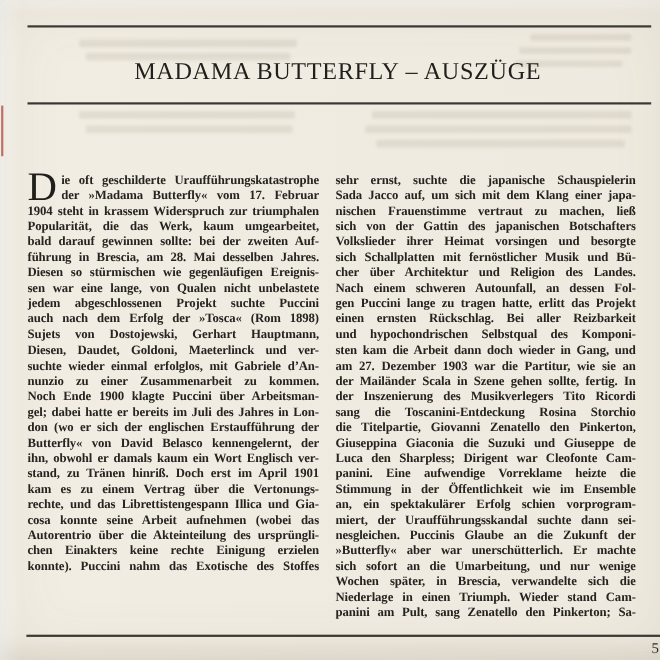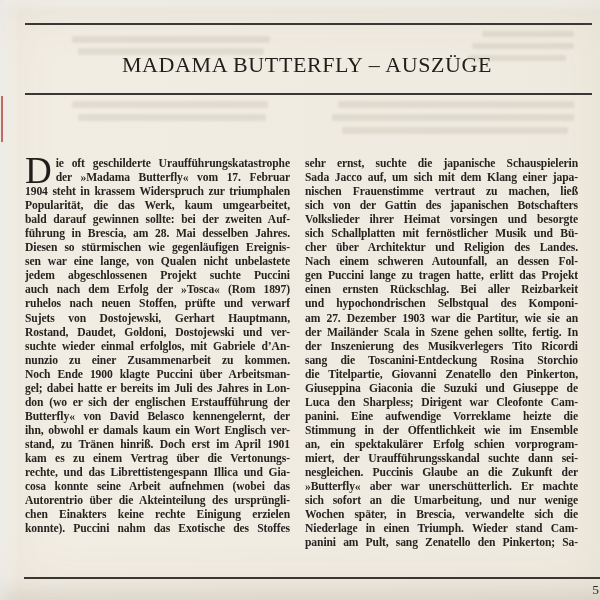--- a/index.html
+++ b/index.html
@@ -89,24 +89,23 @@
       <span class="dropcap">D</span>
     <div class="ln">ie oft geschilderte Uraufführungskatastrophe</div>
         <div class="ln">der »Madama Butterfly« vom 17. Februar</div>
         <div class="ln">1904 steht in krassem Widerspruch zur triumphalen</div>
         <div class="ln">Popularität, die das Werk, kaum umgearbeitet,</div>
         <div class="ln">bald darauf gewinnen sollte: bei der zweiten Auf-</div>
         <div class="ln">führung in Brescia, am 28. Mai desselben Jahres.</div>
         <div class="ln">Diesen so stürmischen wie gegenläufigen Ereignis-</div>
         <div class="ln">sen war eine lange, von Qualen nicht unbelastete</div>
         <div class="ln">jedem abgeschlossenen Projekt suchte Puccini</div>
-        <div class="ln">auch nach dem Erfolg der »Tosca« (Rom 1897)</div>
-        <div class="ln">ruhelos nach neuen Stoffen, prüfte und verwarf</div>
+        <div class="ln">auch nach dem Erfolg der »Tosca« (Rom 1898)</div>
         <div class="ln">Sujets von Dostojewski, Gerhart Hauptmann,</div>
-        <div class="ln">Rostand, Daudet, Goldoni, Dostojewski und ver-</div>
+        <div class="ln">Diesen, Daudet, Goldoni, Maeterlinck und ver-</div>
         <div class="ln">suchte wieder einmal erfolglos, mit Gabriele d’An-</div>
         <div class="ln">nunzio zu einer Zusammenarbeit zu kommen.</div>
         <div class="ln">Noch Ende 1900 klagte Puccini über Arbeitsman-</div>
         <div class="ln">gel; dabei hatte er bereits im Juli des Jahres in Lon-</div>
         <div class="ln">don (wo er sich der englischen Erstaufführung der</div>
         <div class="ln">Butterfly« von David Belasco kennengelernt, der</div>
         <div class="ln">ihn, obwohl er damals kaum ein Wort Englisch ver-</div>
         <div class="ln">stand, zu Tränen hinriß. Doch erst im April 1901</div>
         <div class="ln">kam es zu einem Vertrag über die Vertonungs-</div>
         <div class="ln">rechte, und das Librettistengespann Illica und Gia-</div>
@@ -120,20 +119,21 @@
         <div class="ln">Sada Jacco auf, um sich mit dem Klang einer japa-</div>
         <div class="ln">nischen Frauenstimme vertraut zu machen, ließ</div>
         <div class="ln">sich von der Gattin des japanischen Botschafters</div>
         <div class="ln">Volkslieder ihrer Heimat vorsingen und besorgte</div>
         <div class="ln">sich Schallplatten mit fernöstlicher Musik und Bü-</div>
         <div class="ln">cher über Architektur und Religion des Landes.</div>
         <div class="ln">Nach einem schweren Autounfall, an dessen Fol-</div>
         <div class="ln">gen Puccini lange zu tragen hatte, erlitt das Projekt</div>
         <div class="ln">einen ernsten Rückschlag. Bei aller Reizbarkeit</div>
         <div class="ln">und hypochondrischen Selbstqual des Komponi-</div>
+        <div class="ln">sten kam die Arbeit dann doch wieder in Gang, und</div>
         <div class="ln">am 27. Dezember 1903 war die Partitur, wie sie an</div>
         <div class="ln">der Mailänder Scala in Szene gehen sollte, fertig. In</div>
         <div class="ln">der Inszenierung des Musikverlegers Tito Ricordi</div>
         <div class="ln">sang die Toscanini-Entdeckung Rosina Storchio</div>
         <div class="ln">die Titelpartie, Giovanni Zenatello den Pinkerton,</div>
         <div class="ln">Giuseppina Giaconia die Suzuki und Giuseppe de</div>
         <div class="ln">Luca den Sharpless; Dirigent war Cleofonte Cam-</div>
         <div class="ln">panini. Eine aufwendige Vorreklame heizte die</div>
         <div class="ln">Stimmung in der Öffentlichkeit wie im Ensemble</div>
         <div class="ln">an, ein spektakulärer Erfolg schien vorprogram-</div>

